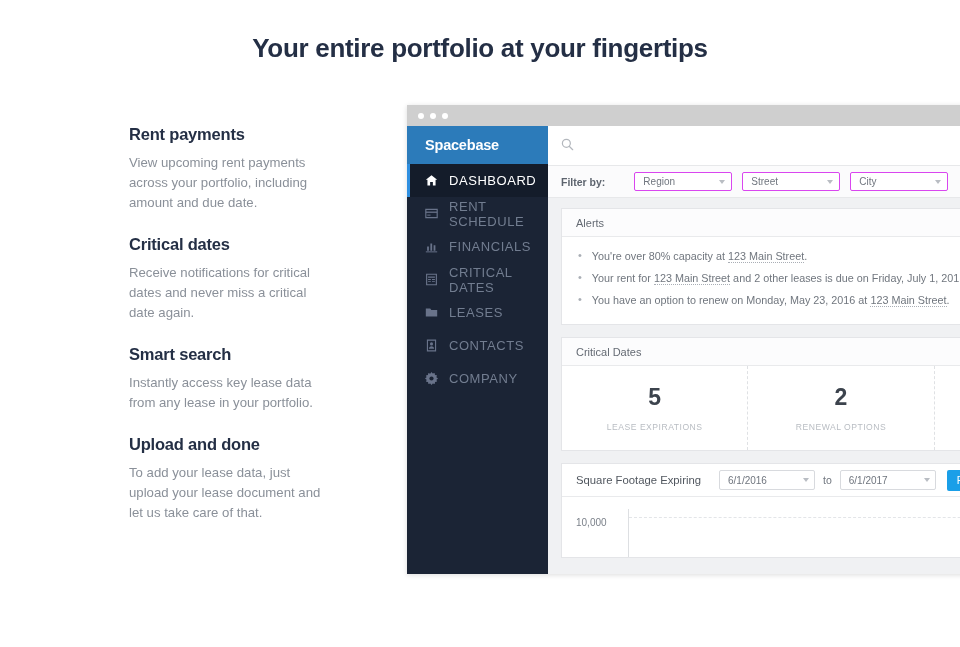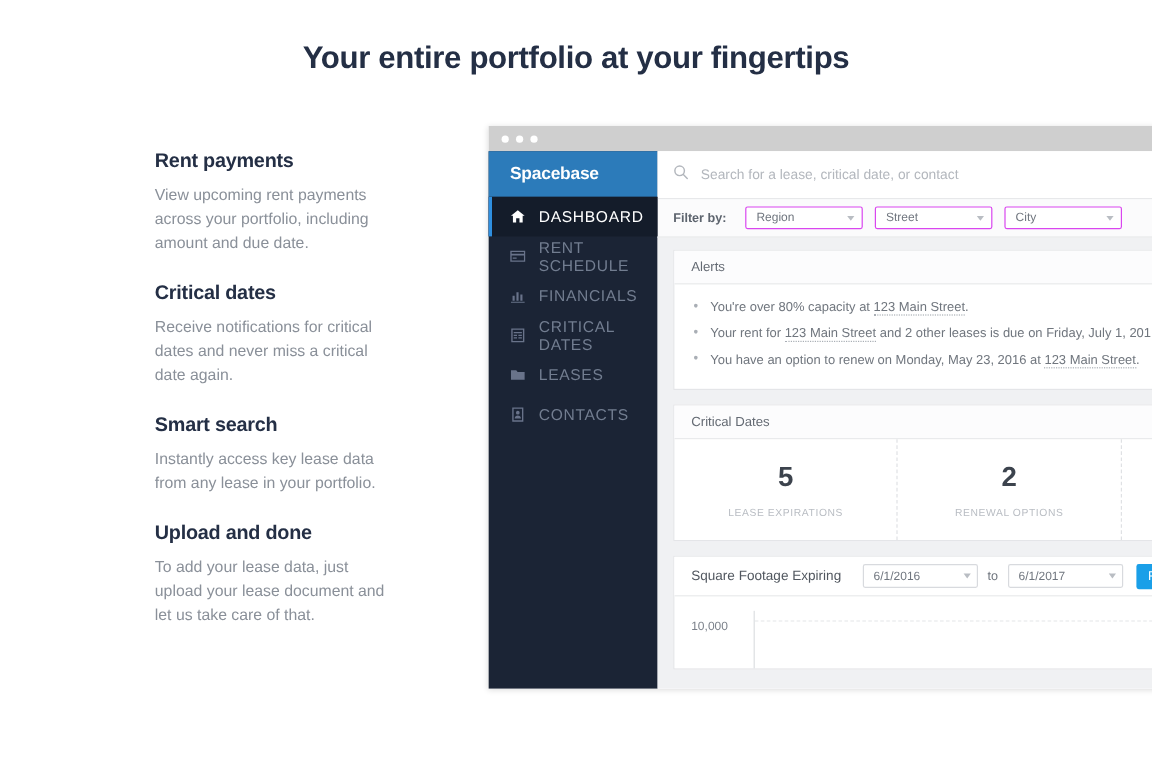--- a/index.html
+++ b/index.html
@@ -168,21 +168,21 @@
     border-bottom: 1px solid #e7e8ea;
     display: flex;
     align-items: center;
     padding-left: 13px;
     flex: 0 0 32px;
   }
   .filter-label {
     font-size: 10.5px;
     color: #5d646e;
     font-weight: bold;
-    margin-right: 16px;
+    margin-right: 29px;
   }
   .select {
     height: 19px;
     min-width: 98px;
     background: #ffffff;
     border: 1px solid #d946ef;
     border-radius: 2px;
     display: flex;
     align-items: center;
     justify-content: space-between;
@@ -437,34 +437,42 @@
             <span class="nav-icon">
               <svg width="13" height="13" viewBox="0 0 16 16">
                   <path d="M3 1.4h10v13.2H3z" fill="none" stroke="#69738a" stroke-width="1.4"></path>
                   <circle cx="8" cy="6" r="1.9"></circle>
                   <path d="M4.8 12c0-1.9 1.5-3 3.2-3s3.2 1.1 3.2 3z"></path>
                 </svg>
             </span>
             <span>CONTACTS</span>
           </div>
 
+          <div class="nav-item">
+            <span class="nav-icon">
+              <svg width="13" height="13" viewBox="0 0 16 16">
+                  <path d="M8 0l1.5 1.9 2.3-.7.5 2.4 2.4.5-.7 2.3L16 8l-1.9 1.5.7 2.3-2.4.5-.5 2.4-2.3-.7L8 16l-1.5-1.9-2.3.7-.5-2.4-2.4-.5.7-2.3L0 8l1.9-1.5-.7-2.3 2.4-.5.5-2.4 2.3.7z"></path>
+                  <circle cx="8" cy="8" r="2.6" fill="#1b2435"></circle>
+                </svg>
+            </span>
+            <span>COMPANY</span>
+          </div>
 
         </div>
       </div>
 
       <div class="main">
 
         <div class="searchbar">
           <span class="search-icon">
             <svg width="13" height="13" viewBox="0 0 16 16">
                 <circle cx="6.6" cy="6.6" r="4.9" fill="none" stroke="#b3b7bd" stroke-width="1.5"></circle>
                 <path d="M10.4 10.4l4 4" stroke="#b3b7bd" stroke-width="1.5" fill="none" stroke-linecap="round"></path>
               </svg>
           </span>
-          <span class="search-placeholder">Search for a lease, critical date, or contact</span>
         </div>
 
         <div class="filterbar">
           <span class="filter-label">Filter by:</span>
           <div class="select">
             <span>Region</span>
             <span class="caret"></span>
           </div>
           <div class="select">
             <span>Street</span>

